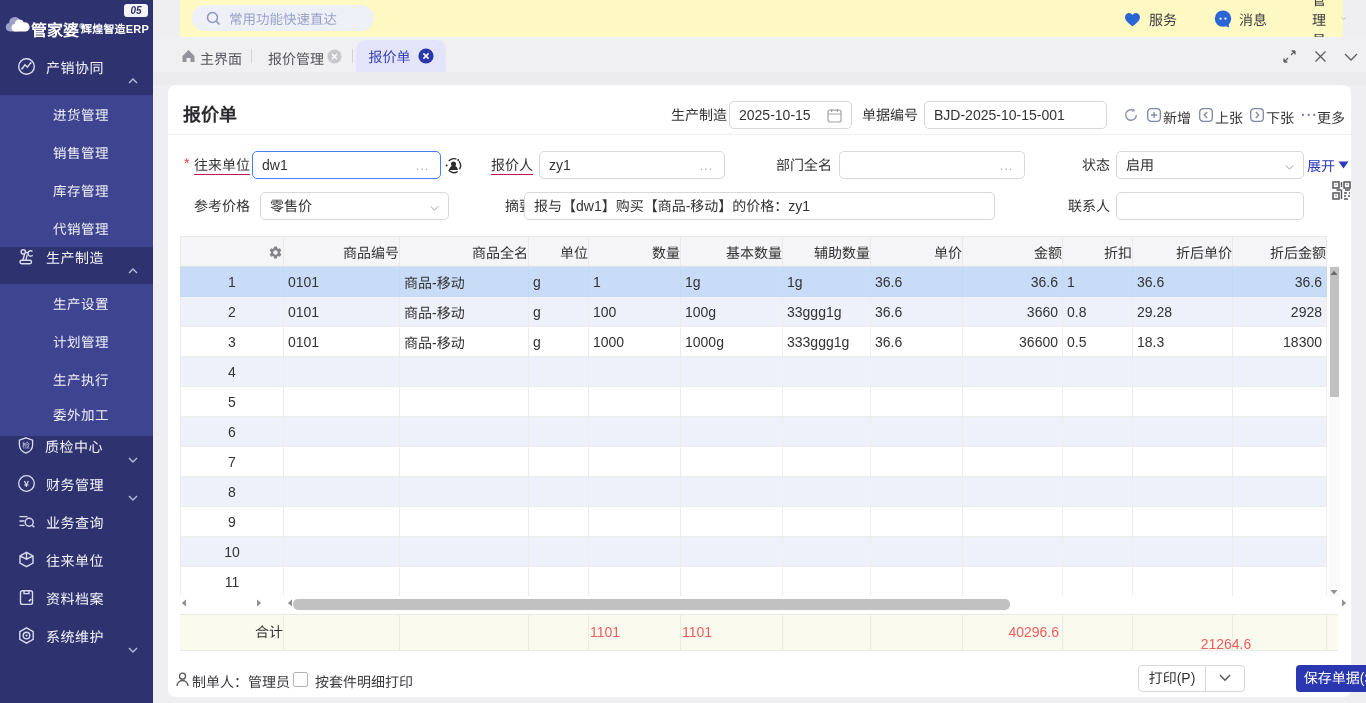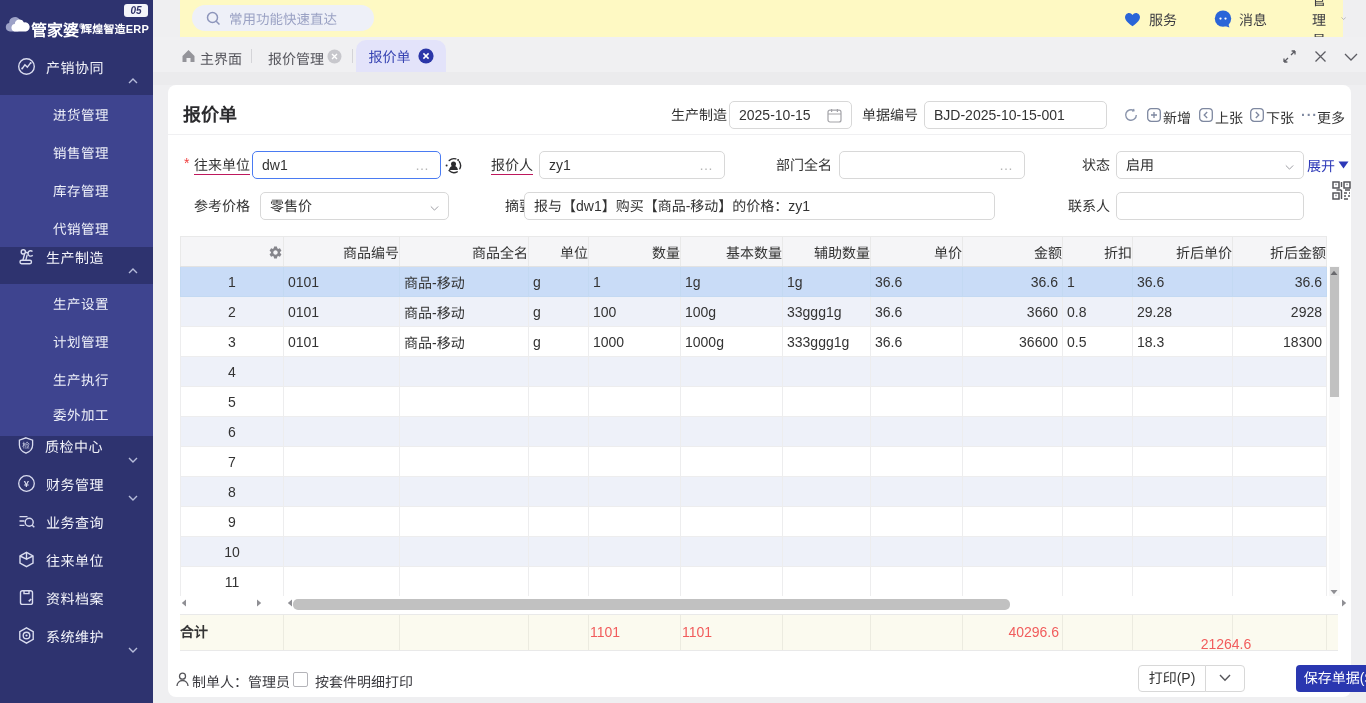--- a/index.html
+++ b/index.html
@@ -527,21 +527,21 @@
         <i class="abs" style="left:348px;top:0;width:1px;height:35px;background:#ecebe0"></i>
         <i class="abs" style="left:408px;top:0;width:1px;height:35px;background:#ecebe0"></i>
         <i class="abs" style="left:500px;top:0;width:1px;height:35px;background:#ecebe0"></i>
         <i class="abs" style="left:602px;top:0;width:1px;height:35px;background:#ecebe0"></i>
         <i class="abs" style="left:690px;top:0;width:1px;height:35px;background:#ecebe0"></i>
         <i class="abs" style="left:782px;top:0;width:1px;height:35px;background:#ecebe0"></i>
         <i class="abs" style="left:882px;top:0;width:1px;height:35px;background:#ecebe0"></i>
         <i class="abs" style="left:952px;top:0;width:1px;height:35px;background:#ecebe0"></i>
         <i class="abs" style="left:1052px;top:0;width:1px;height:35px;background:#ecebe0"></i>
         <i class="abs" style="left:1146px;top:0;width:1px;height:35px;background:#ecebe0"></i>
-    <span class="abs" style="left:0;width:103px;text-align:left;font-weight:bold;top:0;line-height:35px">合计</span>
+    <span class="abs" style="left:0;width:103px;text-align:right;font-weight:normal;top:0;line-height:35px">合计</span>
     <span class="abs red" style="left:410px;top:0;line-height:35px">1101</span>
     <span class="abs red" style="left:502px;top:0;line-height:35px">1101</span>
     <span class="abs red" style="left:679px;width:200px;text-align:right;top:0;line-height:35px">40296.6</span>
     <span class="abs red" style="left:946px;width:200px;text-align:center;top:12px;line-height:35px">21264.6</span>
   </div>
 
   <div id="footer">
     <svg class="abs" style="left:8px;top:9px" width="13" height="15" viewBox="0 0 13 15" fill="none" stroke="#55555a" stroke-width="1.3">
           <circle cx="6.5" cy="4.2" r="3"></circle>
           <path d="M1 14 a5.5 5.5 0 0 1 11 0"></path>

